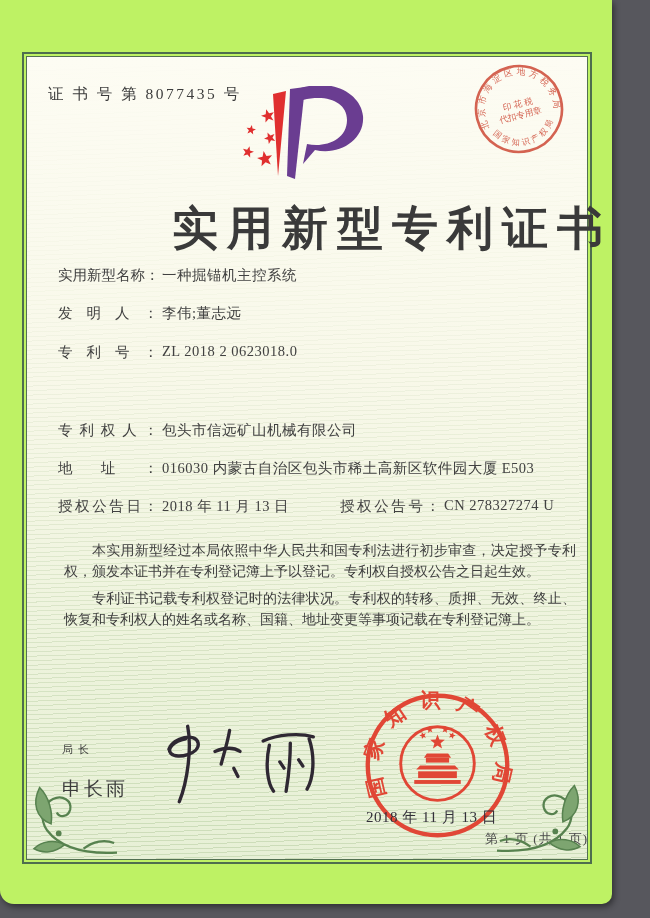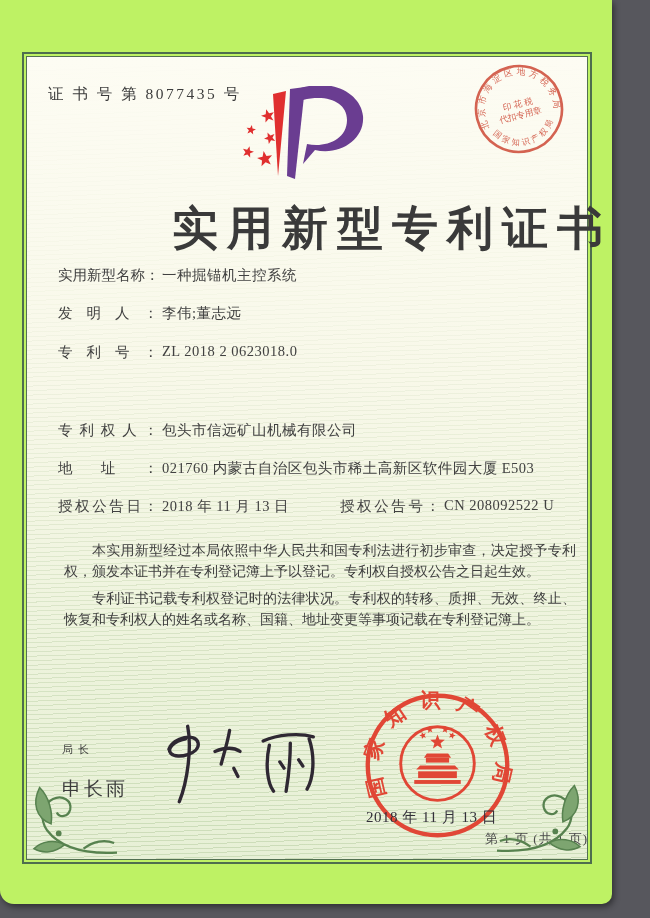--- a/index.html
+++ b/index.html
@@ -98,26 +98,26 @@
   <div class="frow" style="top:304px">
     <span class="flabel">发明人：</span><span class="fvalue">李伟;董志远</span>
   </div>
   <div class="frow" style="top:343px">
     <span class="flabel">专利号：</span><span class="fvalue">ZL 2018 2 0623018.0</span>
   </div>
   <div class="frow" style="top:421px">
     <span class="flabel">专利权人：</span><span class="fvalue">包头市信远矿山机械有限公司</span>
   </div>
   <div class="frow" style="top:459px">
-    <span class="flabel">地址：</span><span class="fvalue">021760  内蒙古自治区包头市稀土高新区软件园大厦 E503</span>
+    <span class="flabel">地址：</span><span class="fvalue">016030  内蒙古自治区包头市稀土高新区软件园大厦 E503</span>
   </div>
   <div class="frow" style="top:497px">
     <span class="flabel">授权公告日：</span><span class="fvalue">2018 年 11 月 13 日</span>
     <span class="pair2">
-      <span class="flabel">授权公告号：</span><span class="fvalue">CN 208092522 U</span>
+      <span class="flabel">授权公告号：</span><span class="fvalue">CN 278327274 U</span>
     </span>
   </div>
 
   <div class="paras">
     <p>本实用新型经过本局依照中华人民共和国专利法进行初步审查，决定授予专利权，颁发本证书并在专利登记簿上予以登记。专利权自授权公告之日起生效。</p>
     <p>专利证书记载专利权登记时的法律状况。专利权的转移、质押、无效、终止、恢复和专利权人的姓名或名称、国籍、地址变更等事项记载在专利登记簿上。</p>
   </div>
 
   <div class="signoff-title">局长</div>
   <div class="signoff-name">申长雨</div>

